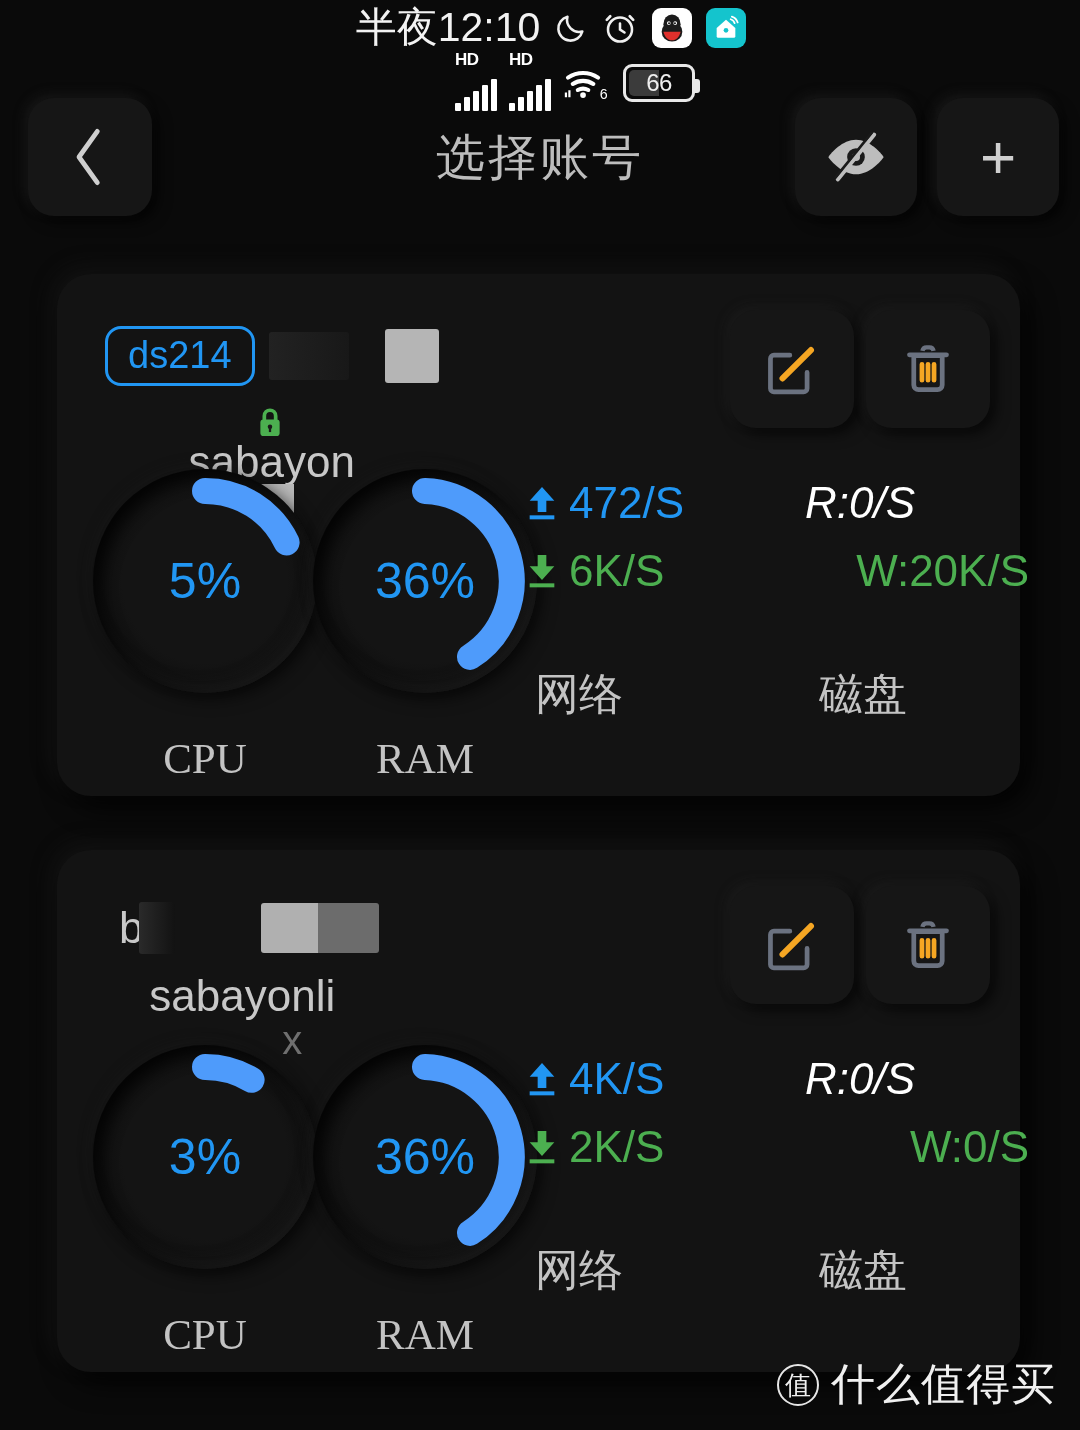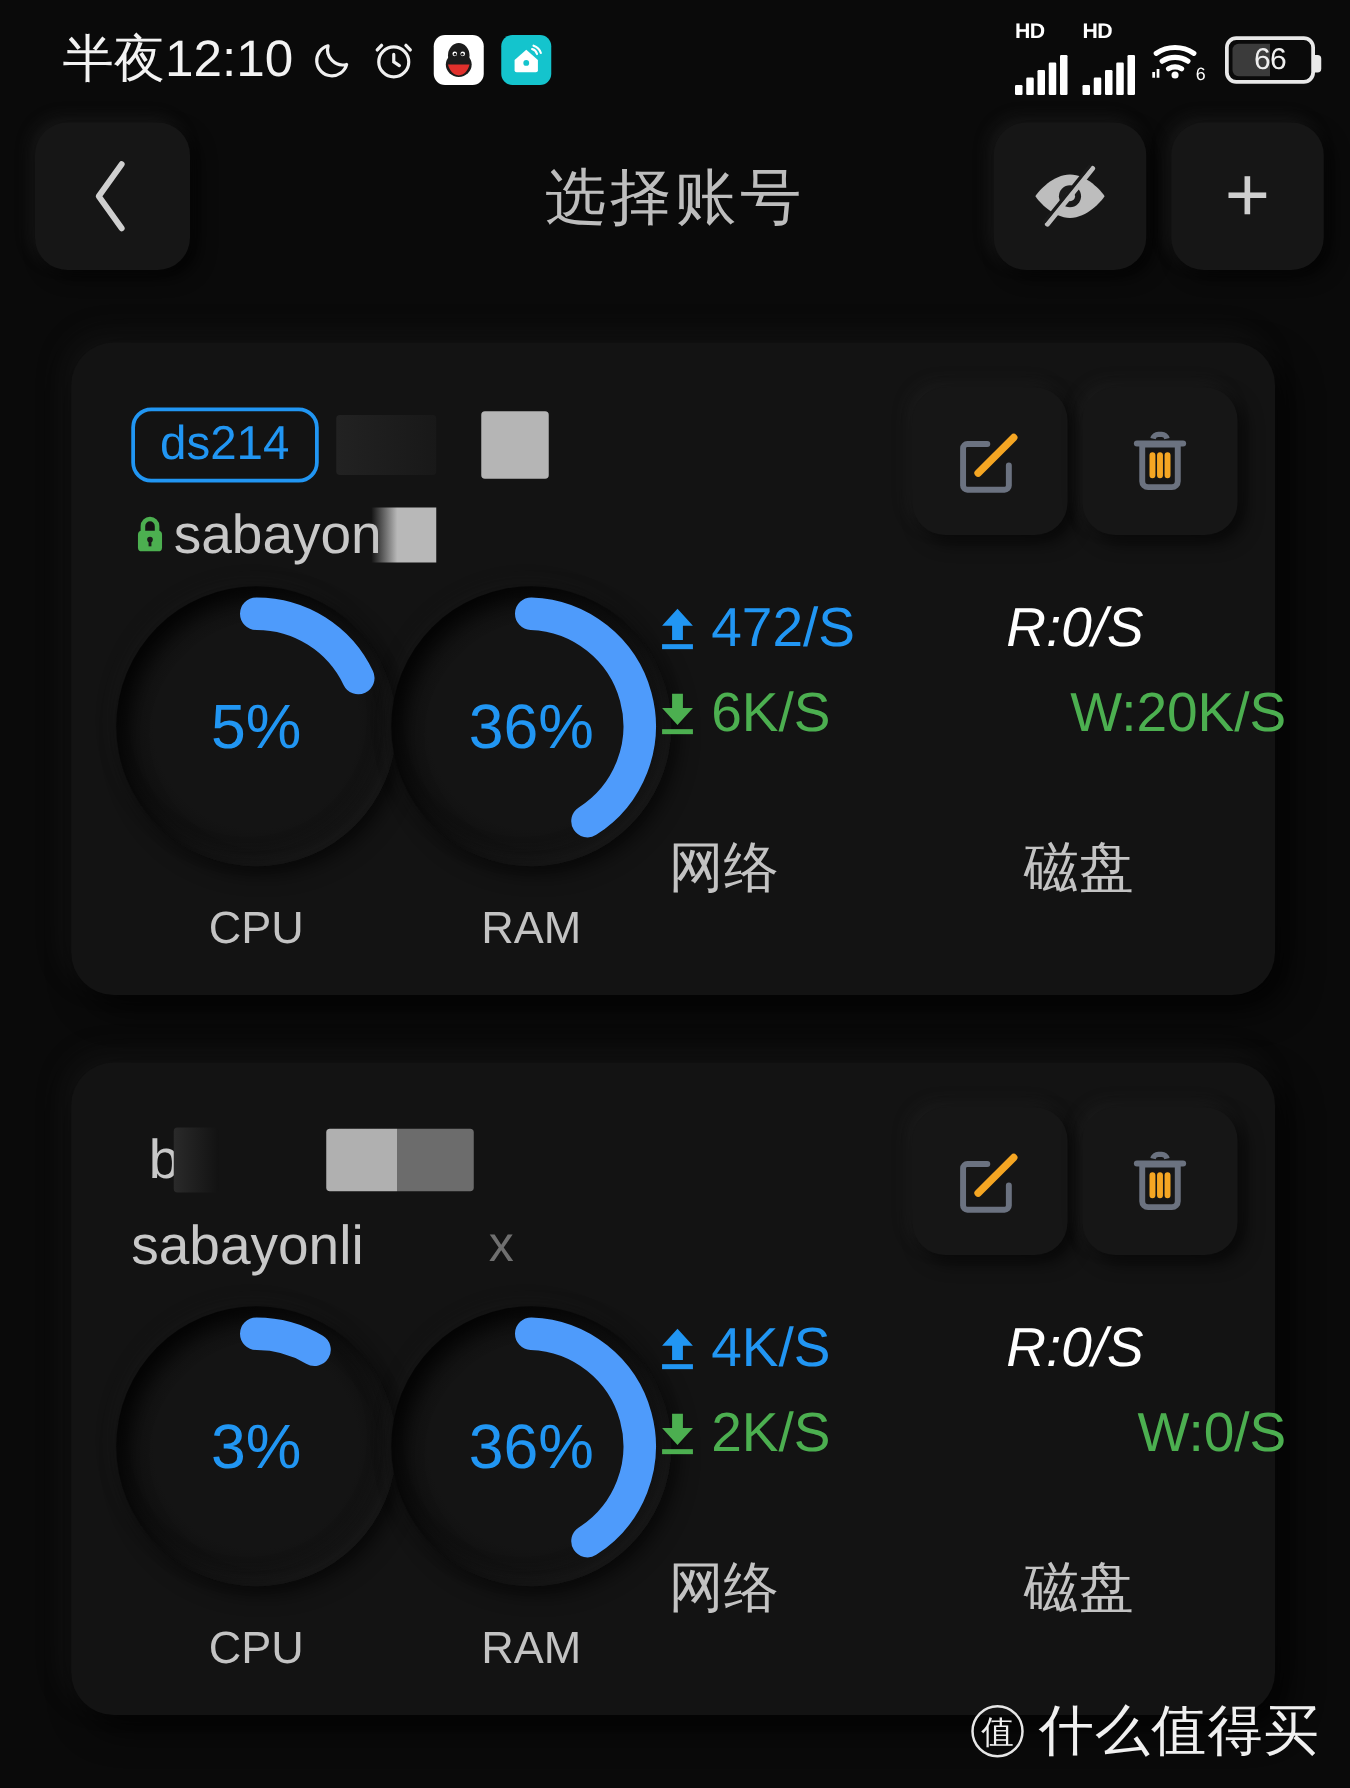--- a/index.html
+++ b/index.html
@@ -10,20 +10,21 @@
     font-family: "Liberation Sans", "DejaVu Sans", sans-serif;
     overflow: hidden;
   }
   .screen { position: relative; width: 1080px; height: 1430px; background: #0a0a0a; }
 
   
   .statusbar {
     position: absolute; top: 0; left: 0; width: 1080px; height: 95px;
     display: flex; align-items: center; justify-content: space-between;
     padding: 0 28px 0 50px;
+    flex-direction: column;
   }
   .sb-left { display: flex; align-items: center; gap: 14px; }
   .sb-time { color: #f2f2f2; font-size: 41px; letter-spacing: 0px; font-weight: 400; white-space: nowrap; }
   .sb-right { display: flex; align-items: center; gap: 12px; margin-left: 48px; }
 
   .moon-ic { width: 34px; height: 34px; position: relative; }
   .alarm-ic { width: 36px; height: 36px; }
   .qq-ic {
     width: 40px; height: 40px; border-radius: 9px; background: #ffffff;
     display: flex; align-items: center; justify-content: center;
@@ -86,21 +87,21 @@
   }
   .head-row1 { display:flex; align-items:center; gap: 0; }
   .redact {
     display:inline-block; border-radius: 3px;
     background: linear-gradient(90deg, rgba(34,34,34,1) 0%, rgba(26,26,26,0.75) 100%);
   }
   .redact-light { background: #b5b5b5; }
   .redact-grad {
     background: linear-gradient(90deg, #b0b0b0 0%, #b0b0b0 48%, #6c6c6c 48%, #6c6c6c 100%);
   }
-  .head-row2 { display:flex; align-items:center; margin-top: 20px; }
+  .head-row2 { display:flex; align-items:center; margin-top: 20px; flex-direction: column; }
   .lock-ic { width: 30px; height: 34px; margin-right: 4px; flex:none; }
   .hostname { color:#c8c8c8; font-size: 44px; line-height:1; letter-spacing:0px; }
   .host-mask {
     display:inline-block; width:52px; height:44px; margin-left:-8px;
     background: linear-gradient(90deg, rgba(160,160,160,0.0) 0%, #b8b8b8 40%, #b8b8b8 100%);
   }
   .x-mark { color:#6f6f6f; font-size: 40px; margin-left: 100px; }
 
   .card-actions { position:absolute; right: 30px; top: 36px; display:flex; gap: 12px; }
   .act-btn {
@@ -116,21 +117,21 @@
   .gauge-2 { left: 256px; }
   .gauge {
     position:relative; width: 224px; height: 224px; border-radius: 50%;
     background: radial-gradient(circle at 50% 50%, #141414 0%, #141414 52%, #101010 64%, #131313 78%, #0f0f0f 100%);
     box-shadow: inset 7px 7px 16px rgba(0,0,0,0.85), inset -7px -7px 16px rgba(54,54,54,0.22),
                 5px 6px 16px rgba(0,0,0,0.6), -4px -5px 14px rgba(46,46,46,0.16);
     display:flex; align-items:center; justify-content:center;
   }
   .gauge svg { position:absolute; left:0; top:0; }
   .gauge-val { color:#2196f3; font-size: 50px; line-height:1; position:relative; z-index:3; letter-spacing:0px;}
-  .gauge-label { text-align:center; color:#c3c3c3; font-size: 36px; margin-top: 28px; width: 224px; }
+  .gauge-label { text-align:center; color:#c3c3c3; font-size: 43px; margin-top: 41px; width: 224px; font-family: Liberation Serif, serif; }
 
   .stat-col { position:absolute; width: 260px; }
   .stat-net { left: 468px; }
   .stat-disk { left: 712px; }
   .stat-line { display:flex; align-items:center; height: 68px; font-size: 44px; white-space:nowrap; }
   .stat-line.up { color:#2196f3; }
   .stat-line.down { color:#4caf50; }
   .stat-line.ro { color:#ffffff; justify-content:flex-start; padding-left: 36px; font-style: italic;}
   .stat-line.wo { color:#4caf50; justify-content:flex-end; padding-left: 6px;}
   .arrow-ic { width: 34px; height: 40px; margin-right: 10px; flex:none;}

